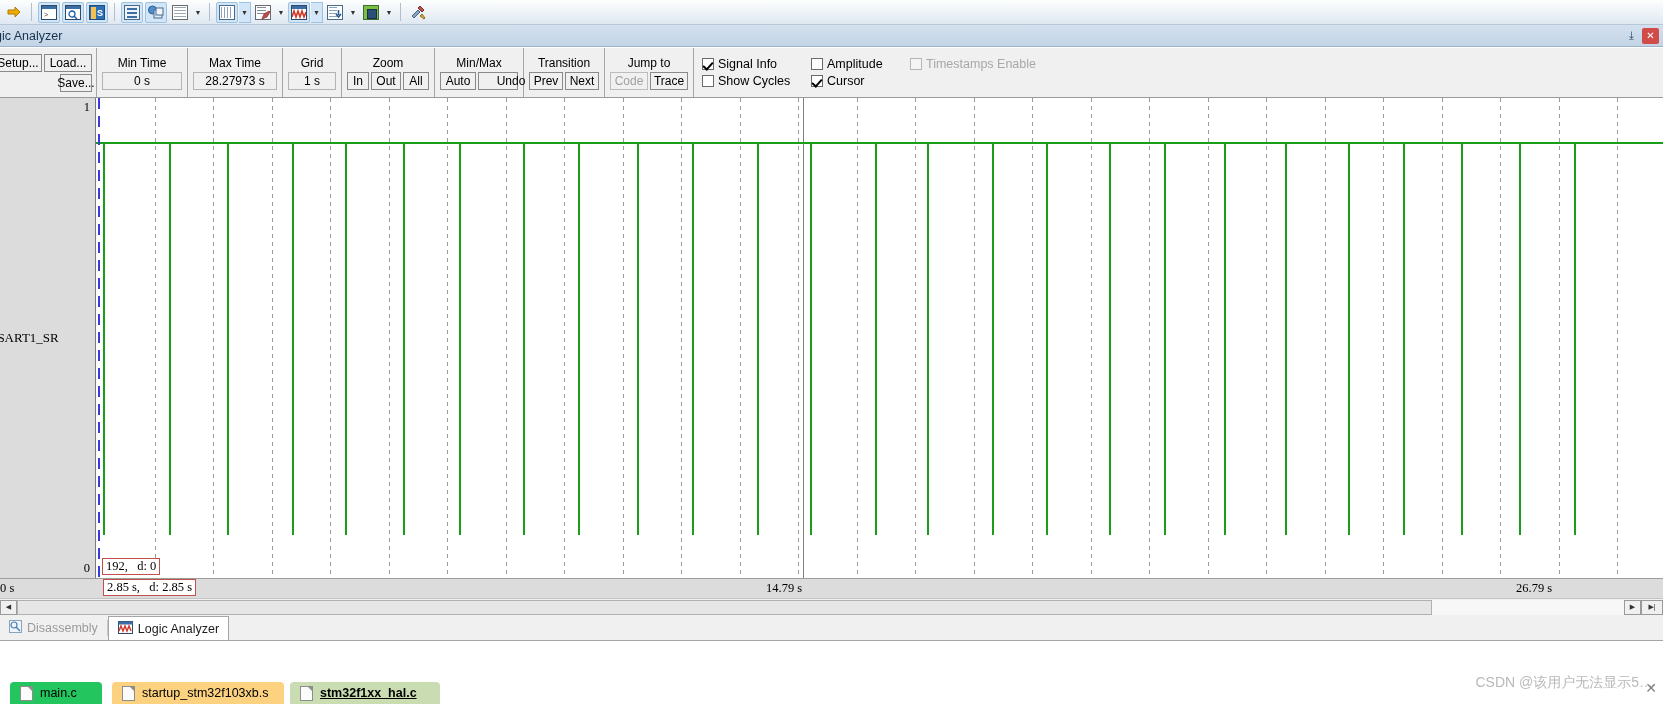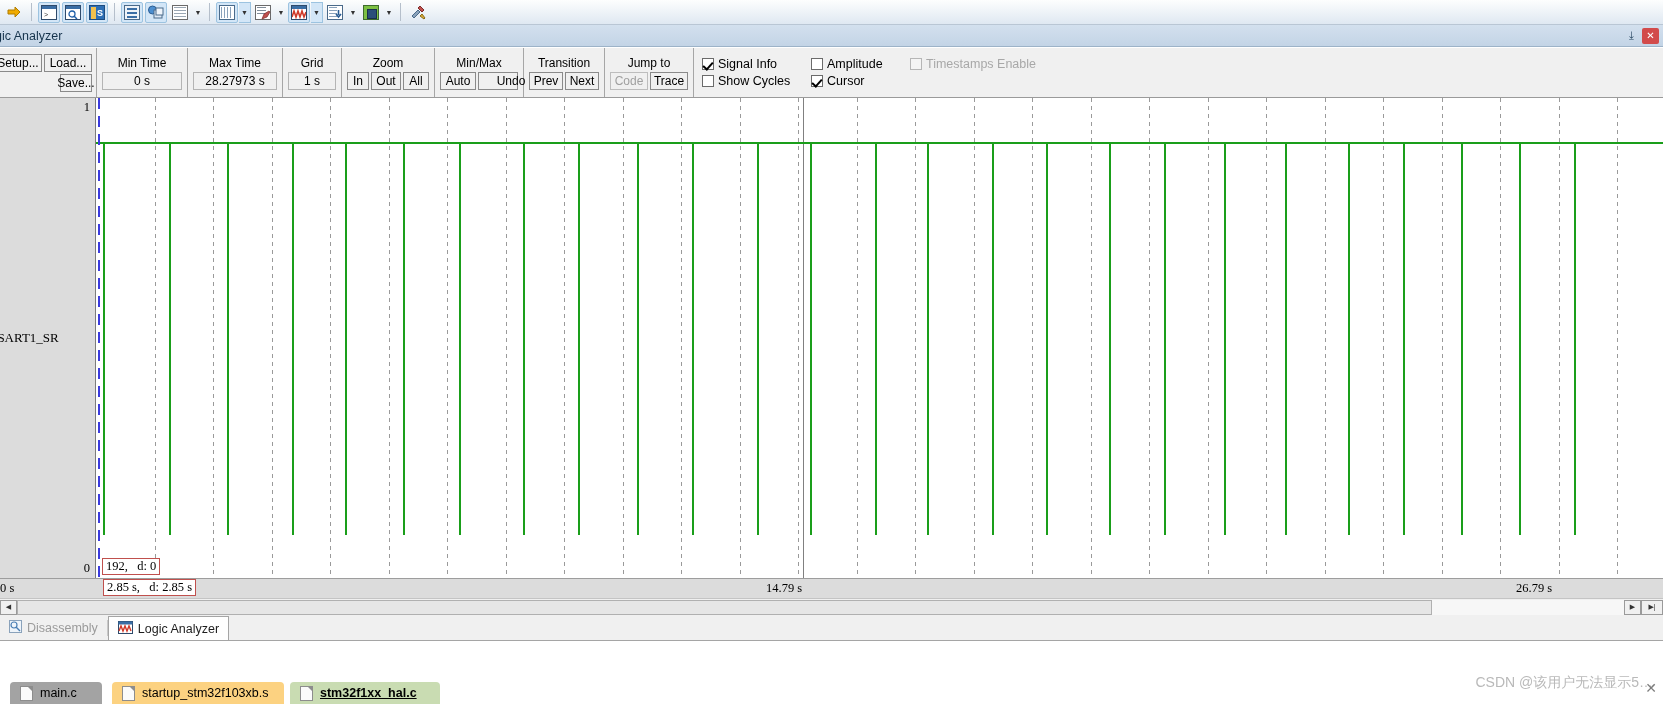--- a/index.html
+++ b/index.html
@@ -708,21 +708,21 @@
             <polyline points="1,10 3,5 5,10 7,5 9,10 11,5 13,10" fill="none" stroke="#d03a2a" stroke-width="1.4"></polyline>
           </svg>
       </span>
       <span>Logic Analyzer</span>
     </div>
   </div>
 
   <div class="filetabs" id="filetabs">
     <div class="watermark">CSDN @该用户无法显示5…</div>
     <div class="wm-close">✕</div>
-  <div class="ftab" style="left: 10px; width: 92px; background: #a3a3a3;">
+  <div class="ftab" style="left: 10px; width: 92px; background: #22c55e;">
         <span class="doc-icon"></span>
         <span class="ftab-label">main.c</span>
       </div>
       <div class="ftab" style="left: 112px; width: 172px; background: rgb(252, 210, 129);">
         <span class="doc-icon"></span>
         <span class="ftab-label">startup_stm32f103xb.s</span>
       </div>
       <div class="ftab" style="left: 290px; width: 150px; background: rgb(201, 220, 178);">
         <span class="doc-icon"></span>
         <span class="ftab-label" style="text-decoration: underline; font-weight: bold;">stm32f1xx_hal.c</span>

